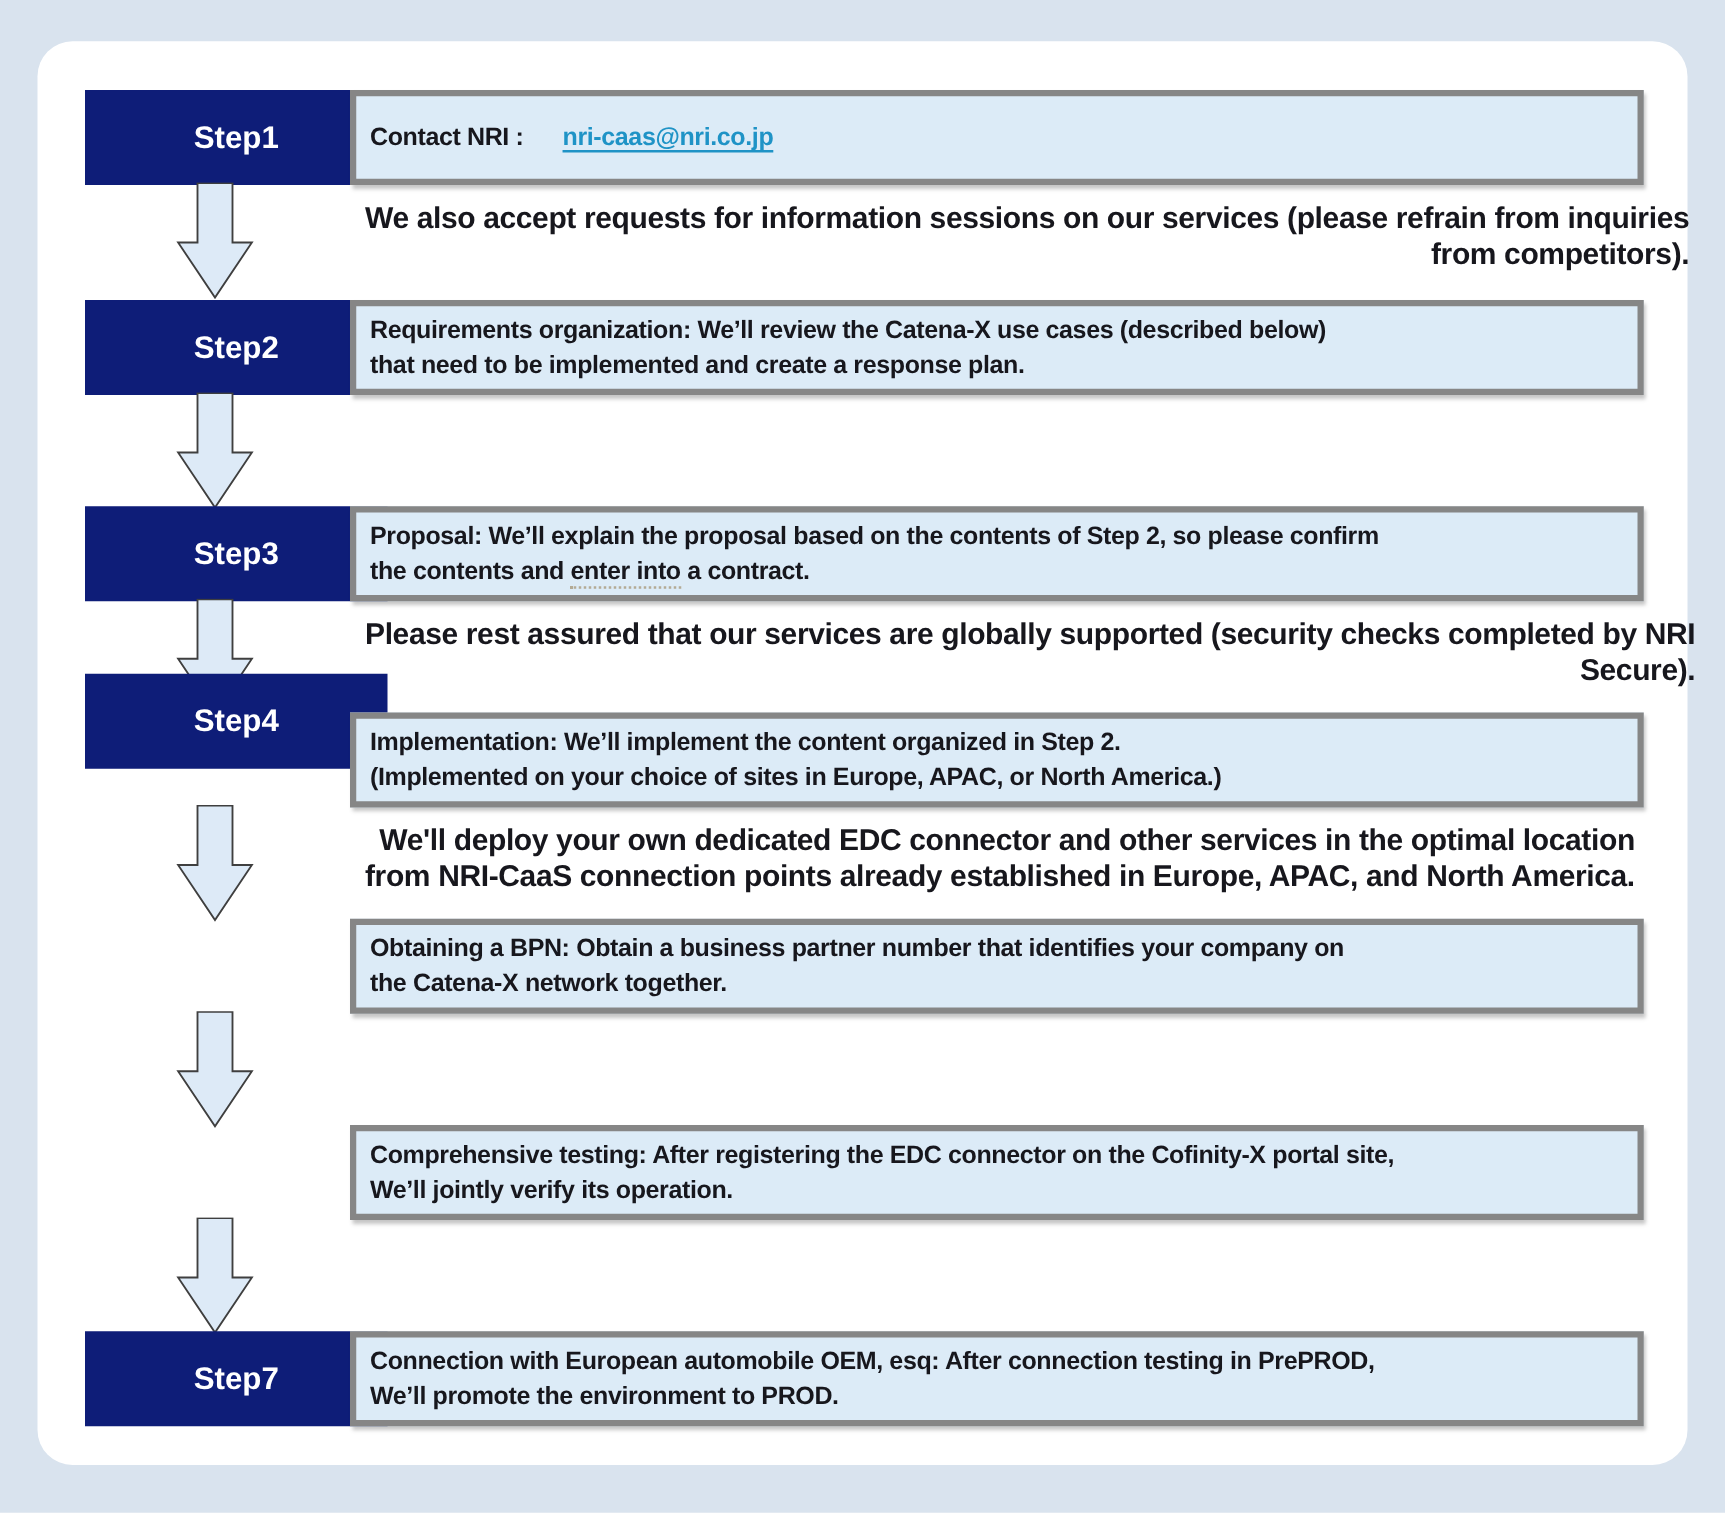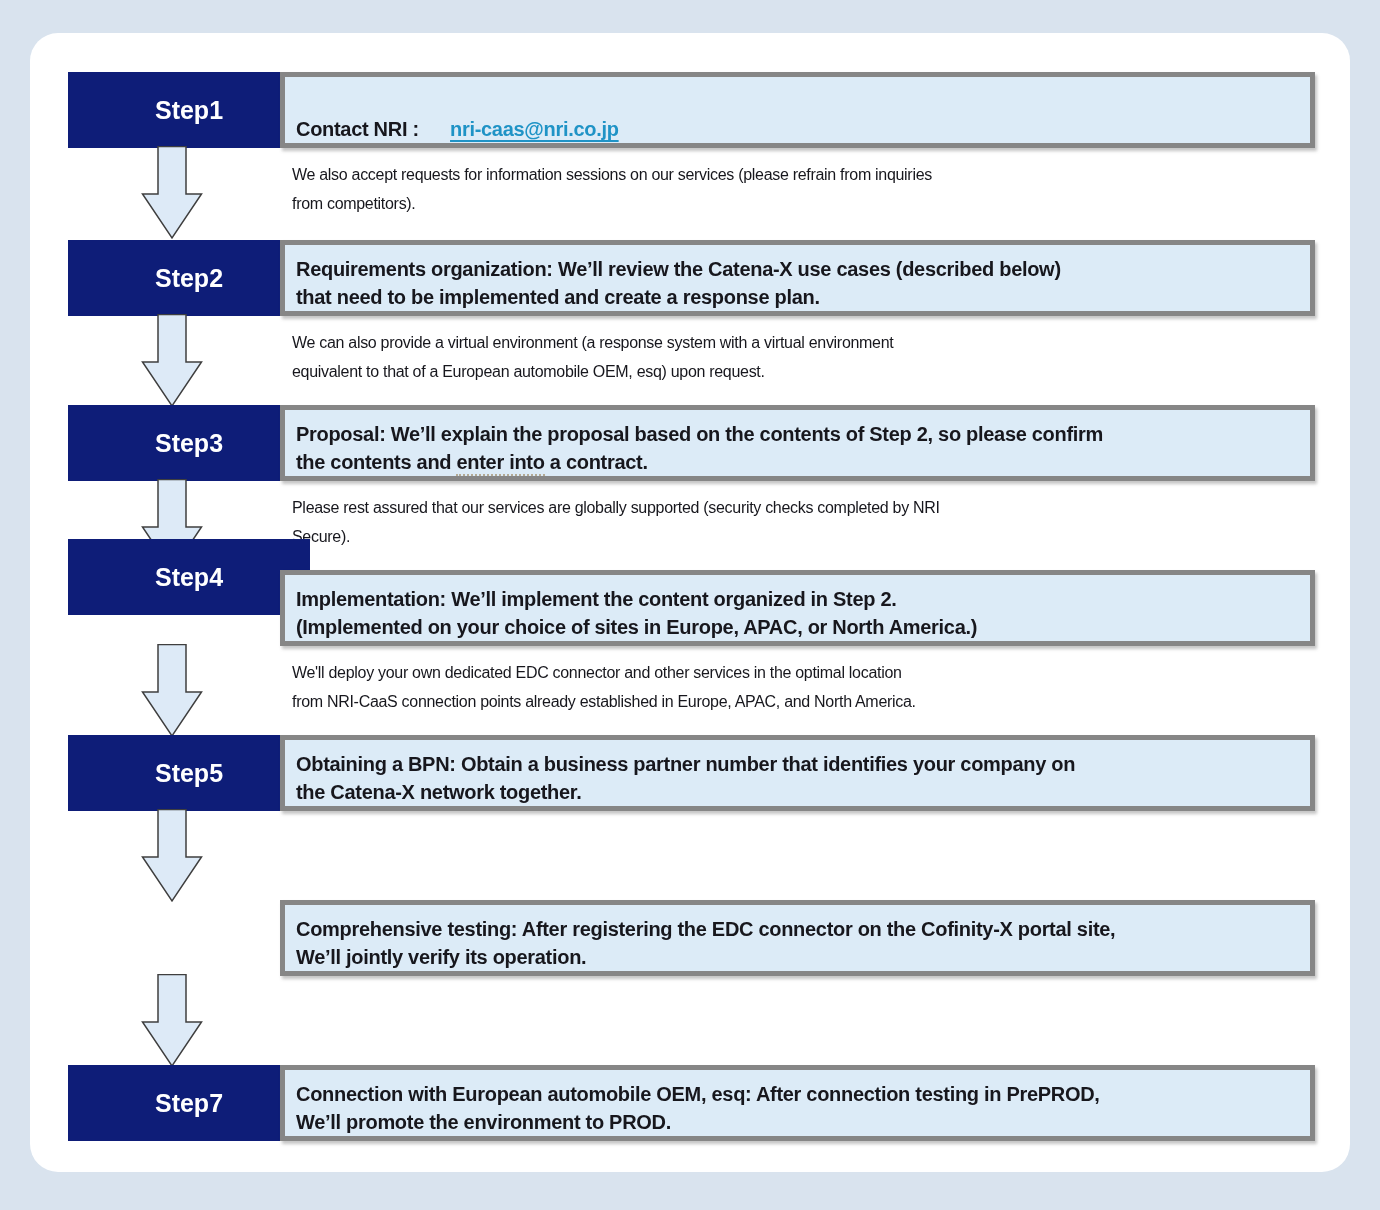--- a/index.html
+++ b/index.html
@@ -40,21 +40,21 @@
     font-size: 25px;
     font-weight: 700;
   }
   .content-box {
     position: absolute;
     left: 250px;
     width: 1035px; height: 76px;
     background: var(--box-fill);
     border: 5px solid var(--box-border);
     box-shadow: 2px 3px 3px rgba(90,90,90,0.35);
-    display: flex; align-items: flex-end;
+    display: flex; align-items: center;
     padding: 0 10px 0 11px;
   }
   .content-text {
     font-size: 20px;
     font-weight: 700;
     letter-spacing: -0.3px;
     color: var(--text);
     line-height: 28px;
     white-space: pre;
   }
@@ -64,26 +64,27 @@
     text-decoration: underline;
     text-underline-offset: 4px;
     margin-left: 26px;
     cursor: pointer;
   }
   .after-link { margin-left: 36px; }
   .dotted-underline { border-bottom: 2px dotted #b3aa95; padding-bottom: 1px; }
   .note {
     position: absolute;
     left: 262px;
-    font-size: 16px;
-    font-weight: 400;
+    font-size: 24px;
+    font-weight: 700;
     letter-spacing: -0.3px;
     color: var(--text);
     line-height: 29px;
     white-space: pre;
+    text-align: right;
   }
   .arrow {
     position: absolute;
     left: 110px;
     width: 64px; height: 94px;
   }
   .arrow path {
     fill: var(--arrow-fill);
     stroke: var(--arrow-stroke);
     stroke-width: 1.5;
@@ -113,22 +114,20 @@
   <div class="step-box" style="top:207px">
     <span class="step-label">Step2</span>
   </div>
   <div class="content-box" style="top:207px">
     <div class="content-text">Requirements organization: We’ll review the Catena-X use cases (described below)
 that need to be implemented and create a response plan.</div>
   </div>
   <svg class="arrow" style="top:281px" viewBox="0 0 64 94">
     <path d="M18 0.5 L18 48 L2.5 48 L32 92 L61.5 48 L46 48 L46 0.5 Z"></path>
   </svg>
-  <div class="note" style="top:295px">We can also provide a virtual environment (a response system with a virtual environment
-equivalent to that of a European automobile OEM, esq) upon request.</div>
 
   <div class="step-box" style="top:372px">
     <span class="step-label">Step3</span>
   </div>
   <div class="content-box" style="top:372px">
     <div class="content-text"><span>Proposal: We’ll explain the proposal based on the contents of Step 2, so please confirm
 the contents and </span><span class="dotted-underline">enter into</span><span> a contract.</span></div>
   </div>
   <svg class="arrow" style="top:446px" viewBox="0 0 64 94">
     <path d="M18 0.5 L18 48 L2.5 48 L32 92 L61.5 48 L46 48 L46 0.5 Z"></path>
@@ -142,23 +141,20 @@
   <div class="content-box" style="top:537px">
     <div class="content-text">Implementation: We’ll implement the content organized in Step 2.
 (Implemented on your choice of sites in Europe, APAC, or North America.)</div>
   </div>
   <svg class="arrow" style="top:611px" viewBox="0 0 64 94">
     <path d="M18 0.5 L18 48 L2.5 48 L32 92 L61.5 48 L46 48 L46 0.5 Z"></path>
   </svg>
   <div class="note" style="top:625px">We'll deploy your own dedicated EDC connector and other services in the optimal location
 from NRI-CaaS connection points already established in Europe, APAC, and North America.</div>
 
-  <div class="step-box" style="top:702px">
-    <span class="step-label">Step5</span>
-  </div>
   <div class="content-box" style="top:702px">
     <div class="content-text">Obtaining a BPN: Obtain a business partner number that identifies your company on
 the Catena-X network together.</div>
   </div>
   <svg class="arrow" style="top:776px" viewBox="0 0 64 94">
     <path d="M18 0.5 L18 48 L2.5 48 L32 92 L61.5 48 L46 48 L46 0.5 Z"></path>
   </svg>
 
   <div class="content-box" style="top:867px">
     <div class="content-text">Comprehensive testing: After registering the EDC connector on the Cofinity-X portal site,

